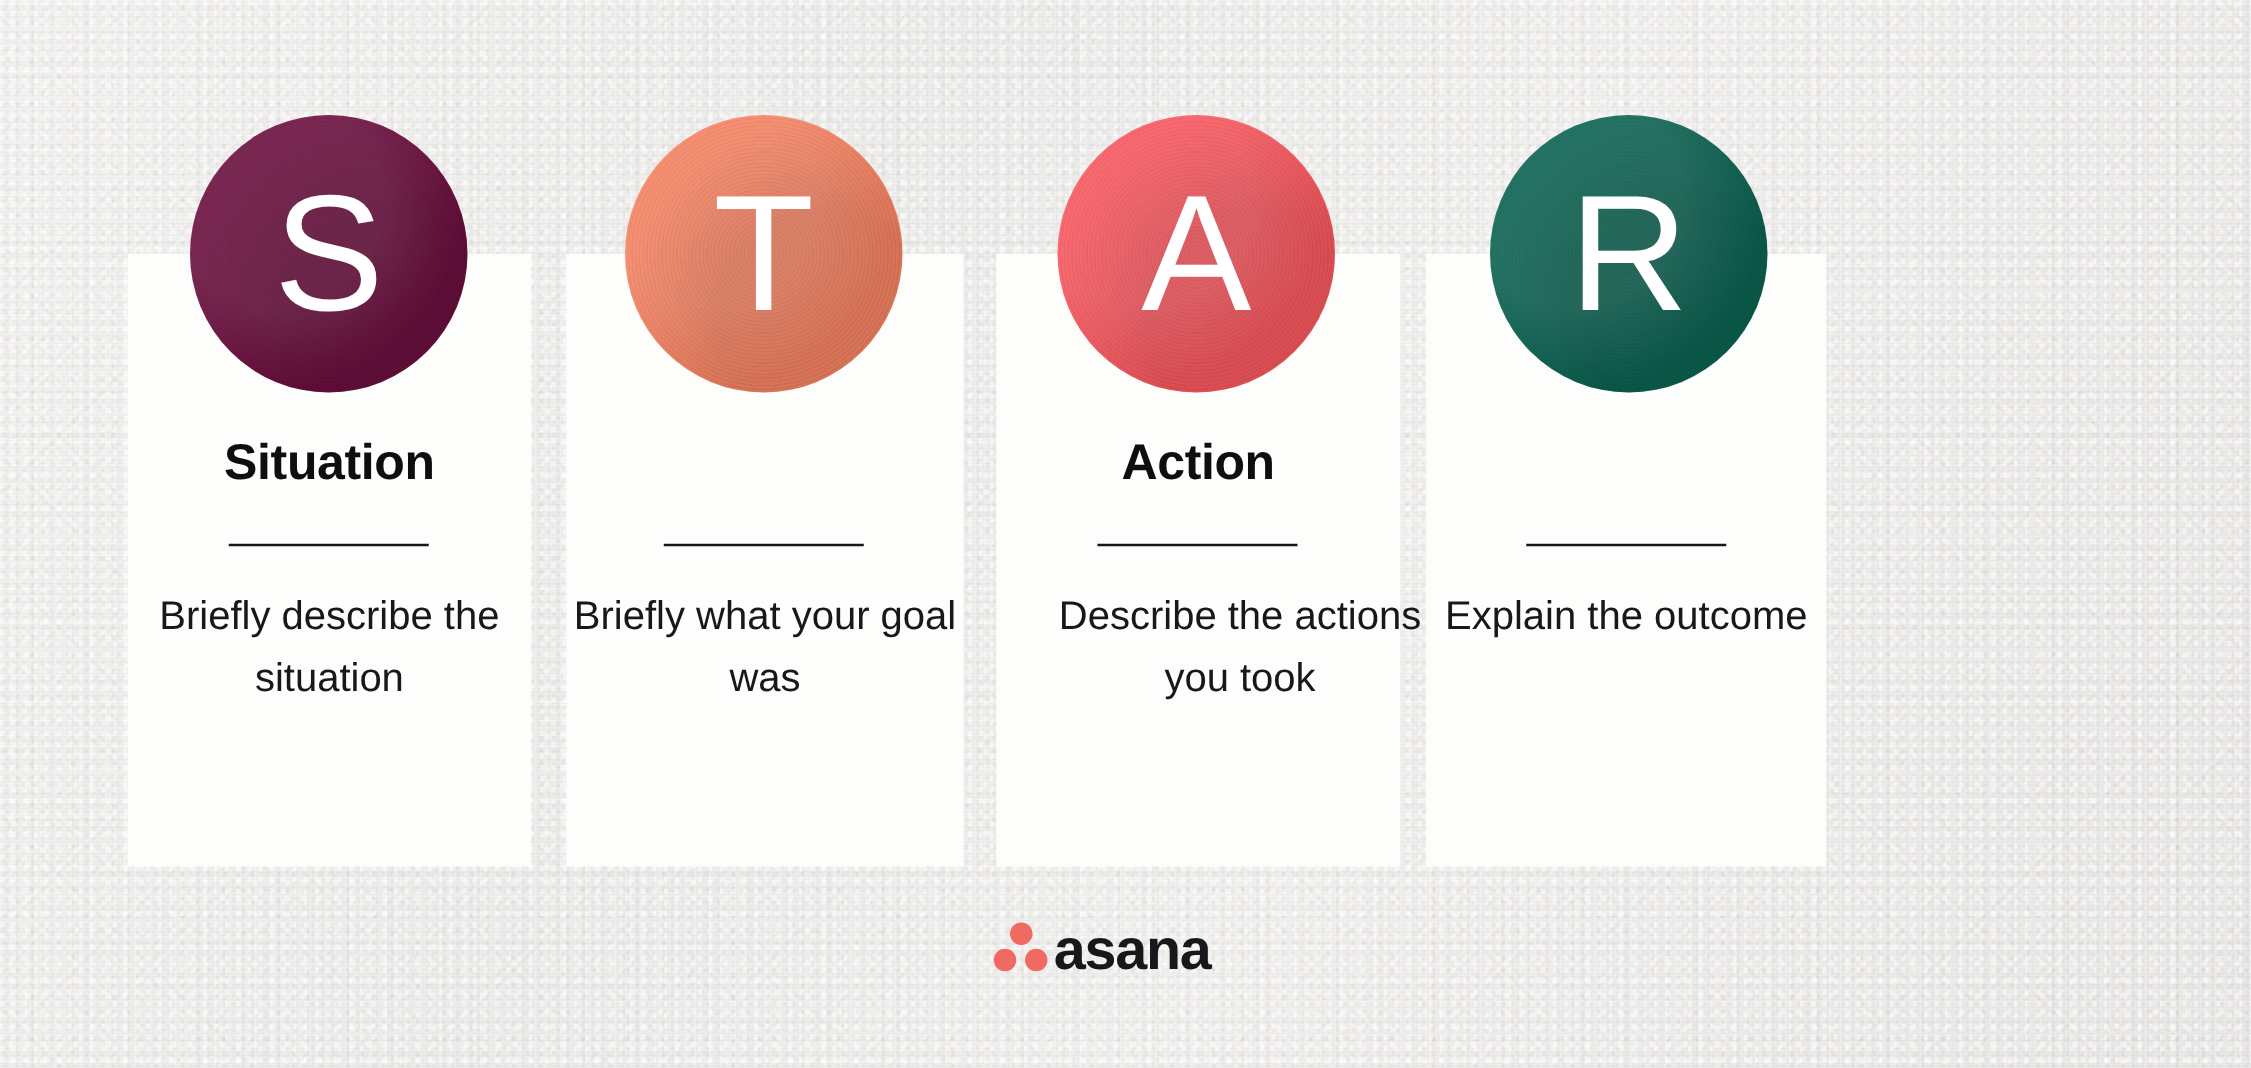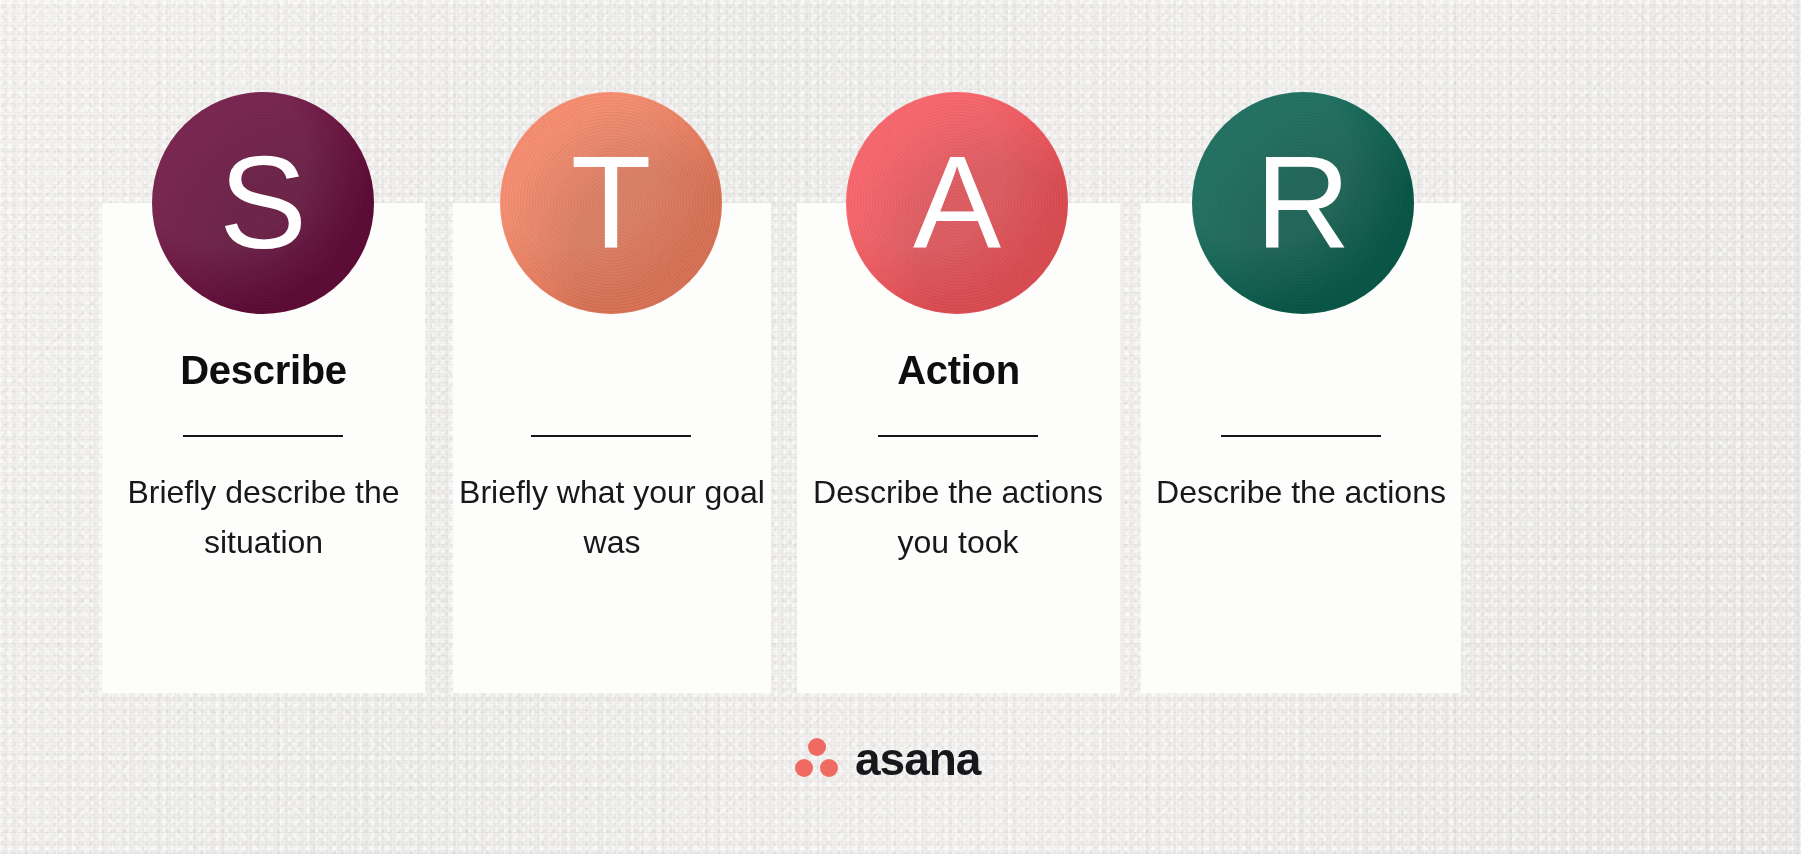--- a/index.html
+++ b/index.html
@@ -98,31 +98,31 @@
     position:absolute;
     top:468px;
     text-align:center;
     font-size:32px;
     line-height:1.55;
     color:#16181c;
     font-weight:400;
   }
   .desc.d0{left:102px;width:323px;}
   .desc.d1{left:453px;width:318px;}
-  .desc.d2{left:790px;width:336px;}
+  .desc.d2{left:824px;width:336px;}
   .desc.d3{left:1141px;width:320px;}
 
   
   #logo{
     position:absolute;
     left:795px;
     top:736px;
     display:flex;
     align-items:center;
-    gap:16px;
+    gap:4px;
   }
   #logo-mark{
     position:relative;
     width:44px;height:42px;
   }
   #logo-mark i{
     position:absolute;
     display:block;
     width:18px;height:18px;
     border-radius:50%;
@@ -161,32 +161,32 @@
   </div>
   <div class="circle k2" style="background: rgb(248, 88, 95);">
     <span class="tex"></span>
     <span class="ltr">A</span>
   </div>
   <div class="circle k3" style="background: rgb(12, 99, 82);">
     <span class="tex"></span>
     <span class="ltr">R</span>
   </div>
 
-  <div class="title t0">Describe</div>
+  <div class="title t0">Situation</div>
   <div class="title t2">Action</div>
 
   <div class="rule r0"></div>
   <div class="rule r1"></div>
   <div class="rule r2"></div>
   <div class="rule r3"></div>
 
   <div class="desc d0">Briefly describe the situation</div>
   <div class="desc d1">Briefly what your goal was</div>
   <div class="desc d2">Describe the actions you took</div>
-  <div class="desc d3">Describe the actions</div>
+  <div class="desc d3">Explain the outcome</div>
 
   <div id="logo">
     <div id="logo-mark">
       <i class="top" style="background: rgb(239, 107, 97);"></i>
       <i class="bl" style="background: rgb(239, 107, 97);"></i>
       <i class="br" style="background: rgb(239, 107, 97);"></i>
     </div>
     <div id="logo-word" style="color: rgb(22, 24, 28);">asana</div>
   </div>
 

